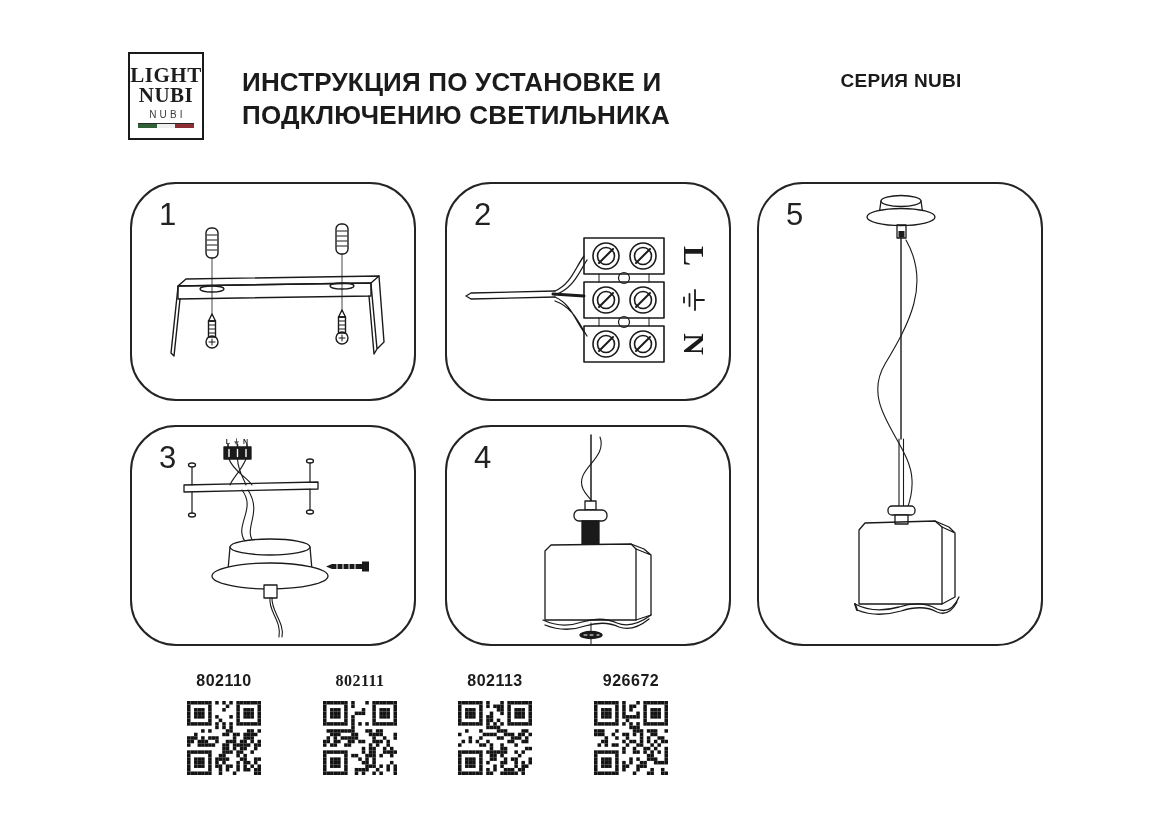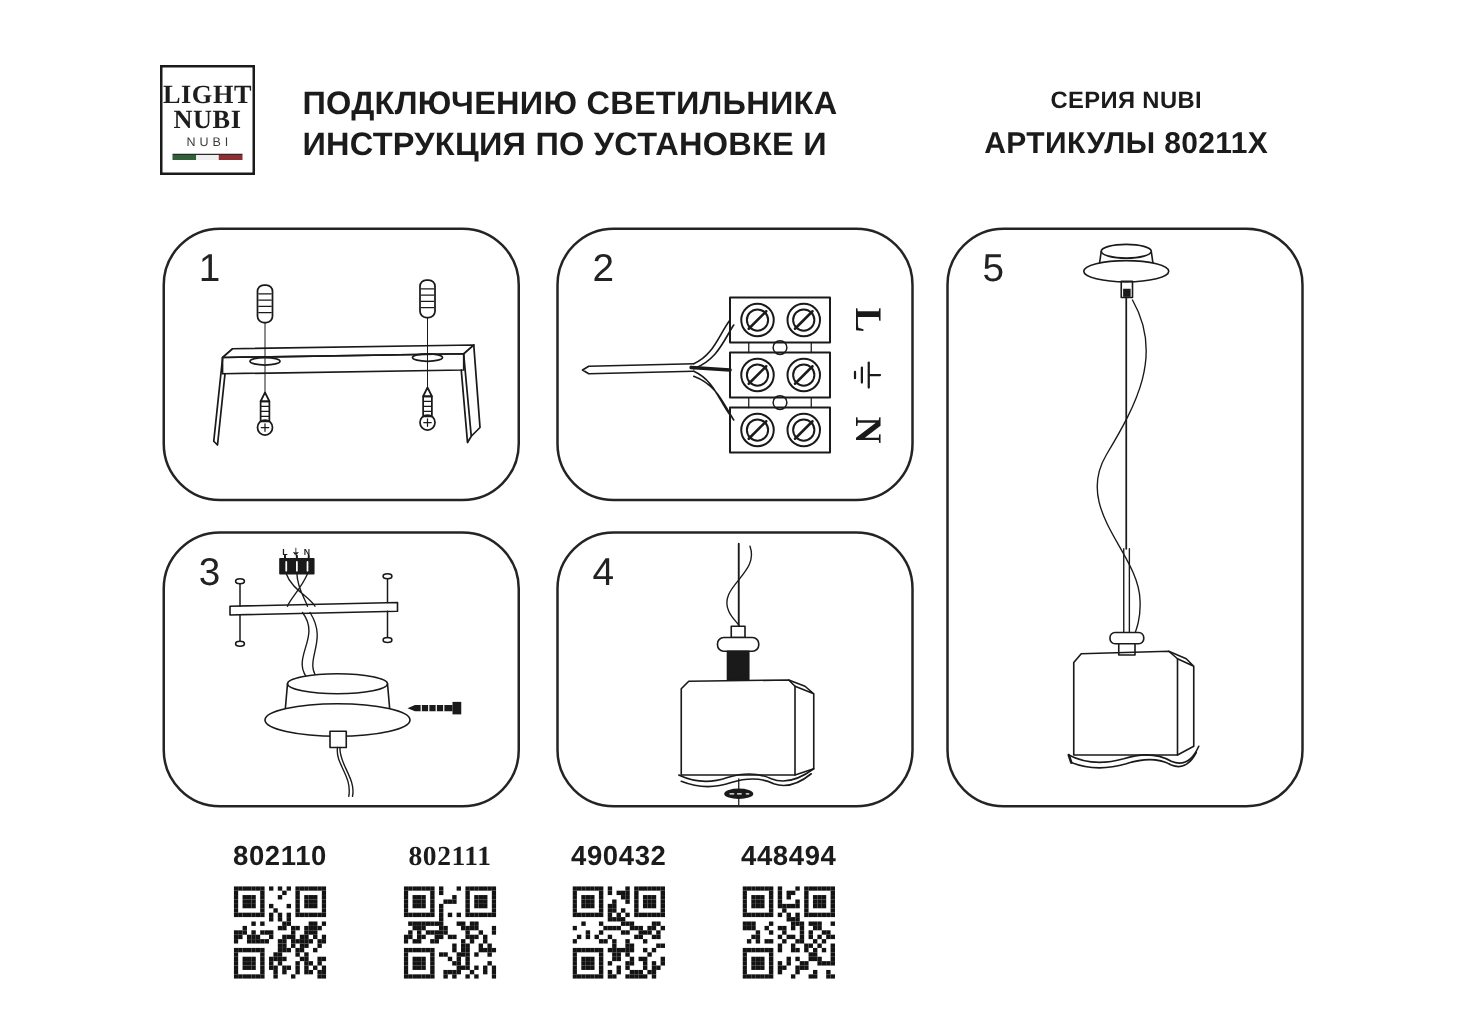--- a/index.html
+++ b/index.html
@@ -33,45 +33,44 @@
   #panel2{left:445px;top:182px;width:286px;height:219px;}
   #panel3{left:130px;top:425px;width:286px;height:221px;}
   #panel4{left:445px;top:425px;width:286px;height:221px;}
   #panel5{left:757px;top:182px;width:286px;height:464px;}
   .panel-num{position:absolute;left:27px;top:13px;font-size:31px;font-weight:400;color:#222;}
   .diagram{position:absolute;left:0;top:0;width:100%;height:100%;}
   .diagram path,.diagram line,.diagram rect,.diagram ellipse,.diagram circle,.diagram polyline{vector-effect:none;}
   
   .article-group{position:absolute;top:672px;width:136px;text-align:center;}
   #ag0{left:156px;} #ag1{left:292px;font-family:Liberation Serif, serif;} #ag2{left:427px;} #ag3{left:563px;}
-  .article-code{font-size:22px;font-weight:bold;color:#1b1b1b;letter-spacing:.5px;}
+  .article-code{font-size:16px;font-weight:bold;color:#1b1b1b;letter-spacing:.5px;}
   .qr{width:74px;height:74px;margin-top:11px;background:#fff;}
 </style>
 </head>
 <body>
 
 <div class="logo-box">
   <div class="logo-word">LIGHT</div>
   <div class="logo-word">NUBI</div>
   <div class="logo-group">NUBI</div>
   <div class="logo-flag">
     <span style="background: rgb(47, 96, 56);"></span>
     <span style="background: rgb(239, 239, 239);"></span>
     <span style="background: rgb(142, 45, 50);"></span>
   </div>
 </div>
 
 <div class="doc-title">
+  <div>ИНСТРУКЦИЯ ПО УСТАНОВКЕ И</div>
   <div>ПОДКЛЮЧЕНИЮ СВЕТИЛЬНИКА</div>
-  <div>ИНСТРУКЦИЯ ПО УСТАНОВКЕ И</div>
 </div>
 
 <div class="header-right">
   <div class="series-line">СЕРИЯ NUBI</div>
-  <div class="articles-line">АРТИКУЛЫ 80211X</div>
 </div>
 
 <div class="panel" id="panel1">
   <svg class="diagram" viewBox="0 0 282 215" fill="none" stroke="#1a1a1a" stroke-width="1.4" stroke-linecap="round" stroke-linejoin="round">
     <g>
       <path d="M46,102 L54,95 L247,92 L239,99 Z"></path>
       <path d="M46,102 L239,99 L239,112 L46,115 Z"></path>
       <path d="M46,103 L39,169 M48,115 L42,172 M39,169 L42,172"></path>
       <path d="M239,100 L245,165 M237,112 L242,170 M245,165 L242,170 M247,92 L252,158 L245,165"></path>
       <ellipse cx="80" cy="105" rx="12" ry="3"></ellipse>
@@ -676,21 +675,21 @@
       <rect x="72" y="76" width="4" height="4" fill="#131313"></rect>
       <rect x="80" y="76" width="4" height="4" fill="#131313"></rect>
       <rect x="36" y="80" width="4" height="4" fill="#131313"></rect>
       <rect x="44" y="80" width="4" height="4" fill="#131313"></rect>
       <rect x="56" y="80" width="4" height="4" fill="#131313"></rect>
       <rect x="64" y="80" width="4" height="4" fill="#131313"></rect>
       <rect x="80" y="80" width="4" height="4" fill="#131313"></rect>
     </svg>
 </div>
 <div class="article-group" id="ag2">
-  <div class="article-code">490432</div>
+  <div class="article-code">802113</div>
   <svg class="qr" viewBox="0 0 84 84">
       <rect x="0" y="0" width="4" height="4" fill="#131313"></rect>
       <rect x="4" y="0" width="4" height="4" fill="#131313"></rect>
       <rect x="8" y="0" width="4" height="4" fill="#131313"></rect>
       <rect x="12" y="0" width="4" height="4" fill="#131313"></rect>
       <rect x="16" y="0" width="4" height="4" fill="#131313"></rect>
       <rect x="20" y="0" width="4" height="4" fill="#131313"></rect>
       <rect x="24" y="0" width="4" height="4" fill="#131313"></rect>
       <rect x="0" y="4" width="4" height="4" fill="#131313"></rect>
       <rect x="24" y="4" width="4" height="4" fill="#131313"></rect>
@@ -891,21 +890,21 @@
       <rect x="36" y="80" width="4" height="4" fill="#131313"></rect>
       <rect x="48" y="80" width="4" height="4" fill="#131313"></rect>
       <rect x="52" y="80" width="4" height="4" fill="#131313"></rect>
       <rect x="56" y="80" width="4" height="4" fill="#131313"></rect>
       <rect x="60" y="80" width="4" height="4" fill="#131313"></rect>
       <rect x="64" y="80" width="4" height="4" fill="#131313"></rect>
       <rect x="72" y="80" width="4" height="4" fill="#131313"></rect>
     </svg>
 </div>
 <div class="article-group" id="ag3">
-  <div class="article-code">448494</div>
+  <div class="article-code">926672</div>
   <svg class="qr" viewBox="0 0 84 84">
       <rect x="0" y="0" width="4" height="4" fill="#131313"></rect>
       <rect x="4" y="0" width="4" height="4" fill="#131313"></rect>
       <rect x="8" y="0" width="4" height="4" fill="#131313"></rect>
       <rect x="12" y="0" width="4" height="4" fill="#131313"></rect>
       <rect x="16" y="0" width="4" height="4" fill="#131313"></rect>
       <rect x="20" y="0" width="4" height="4" fill="#131313"></rect>
       <rect x="24" y="0" width="4" height="4" fill="#131313"></rect>
       <rect x="0" y="4" width="4" height="4" fill="#131313"></rect>
       <rect x="24" y="4" width="4" height="4" fill="#131313"></rect>

